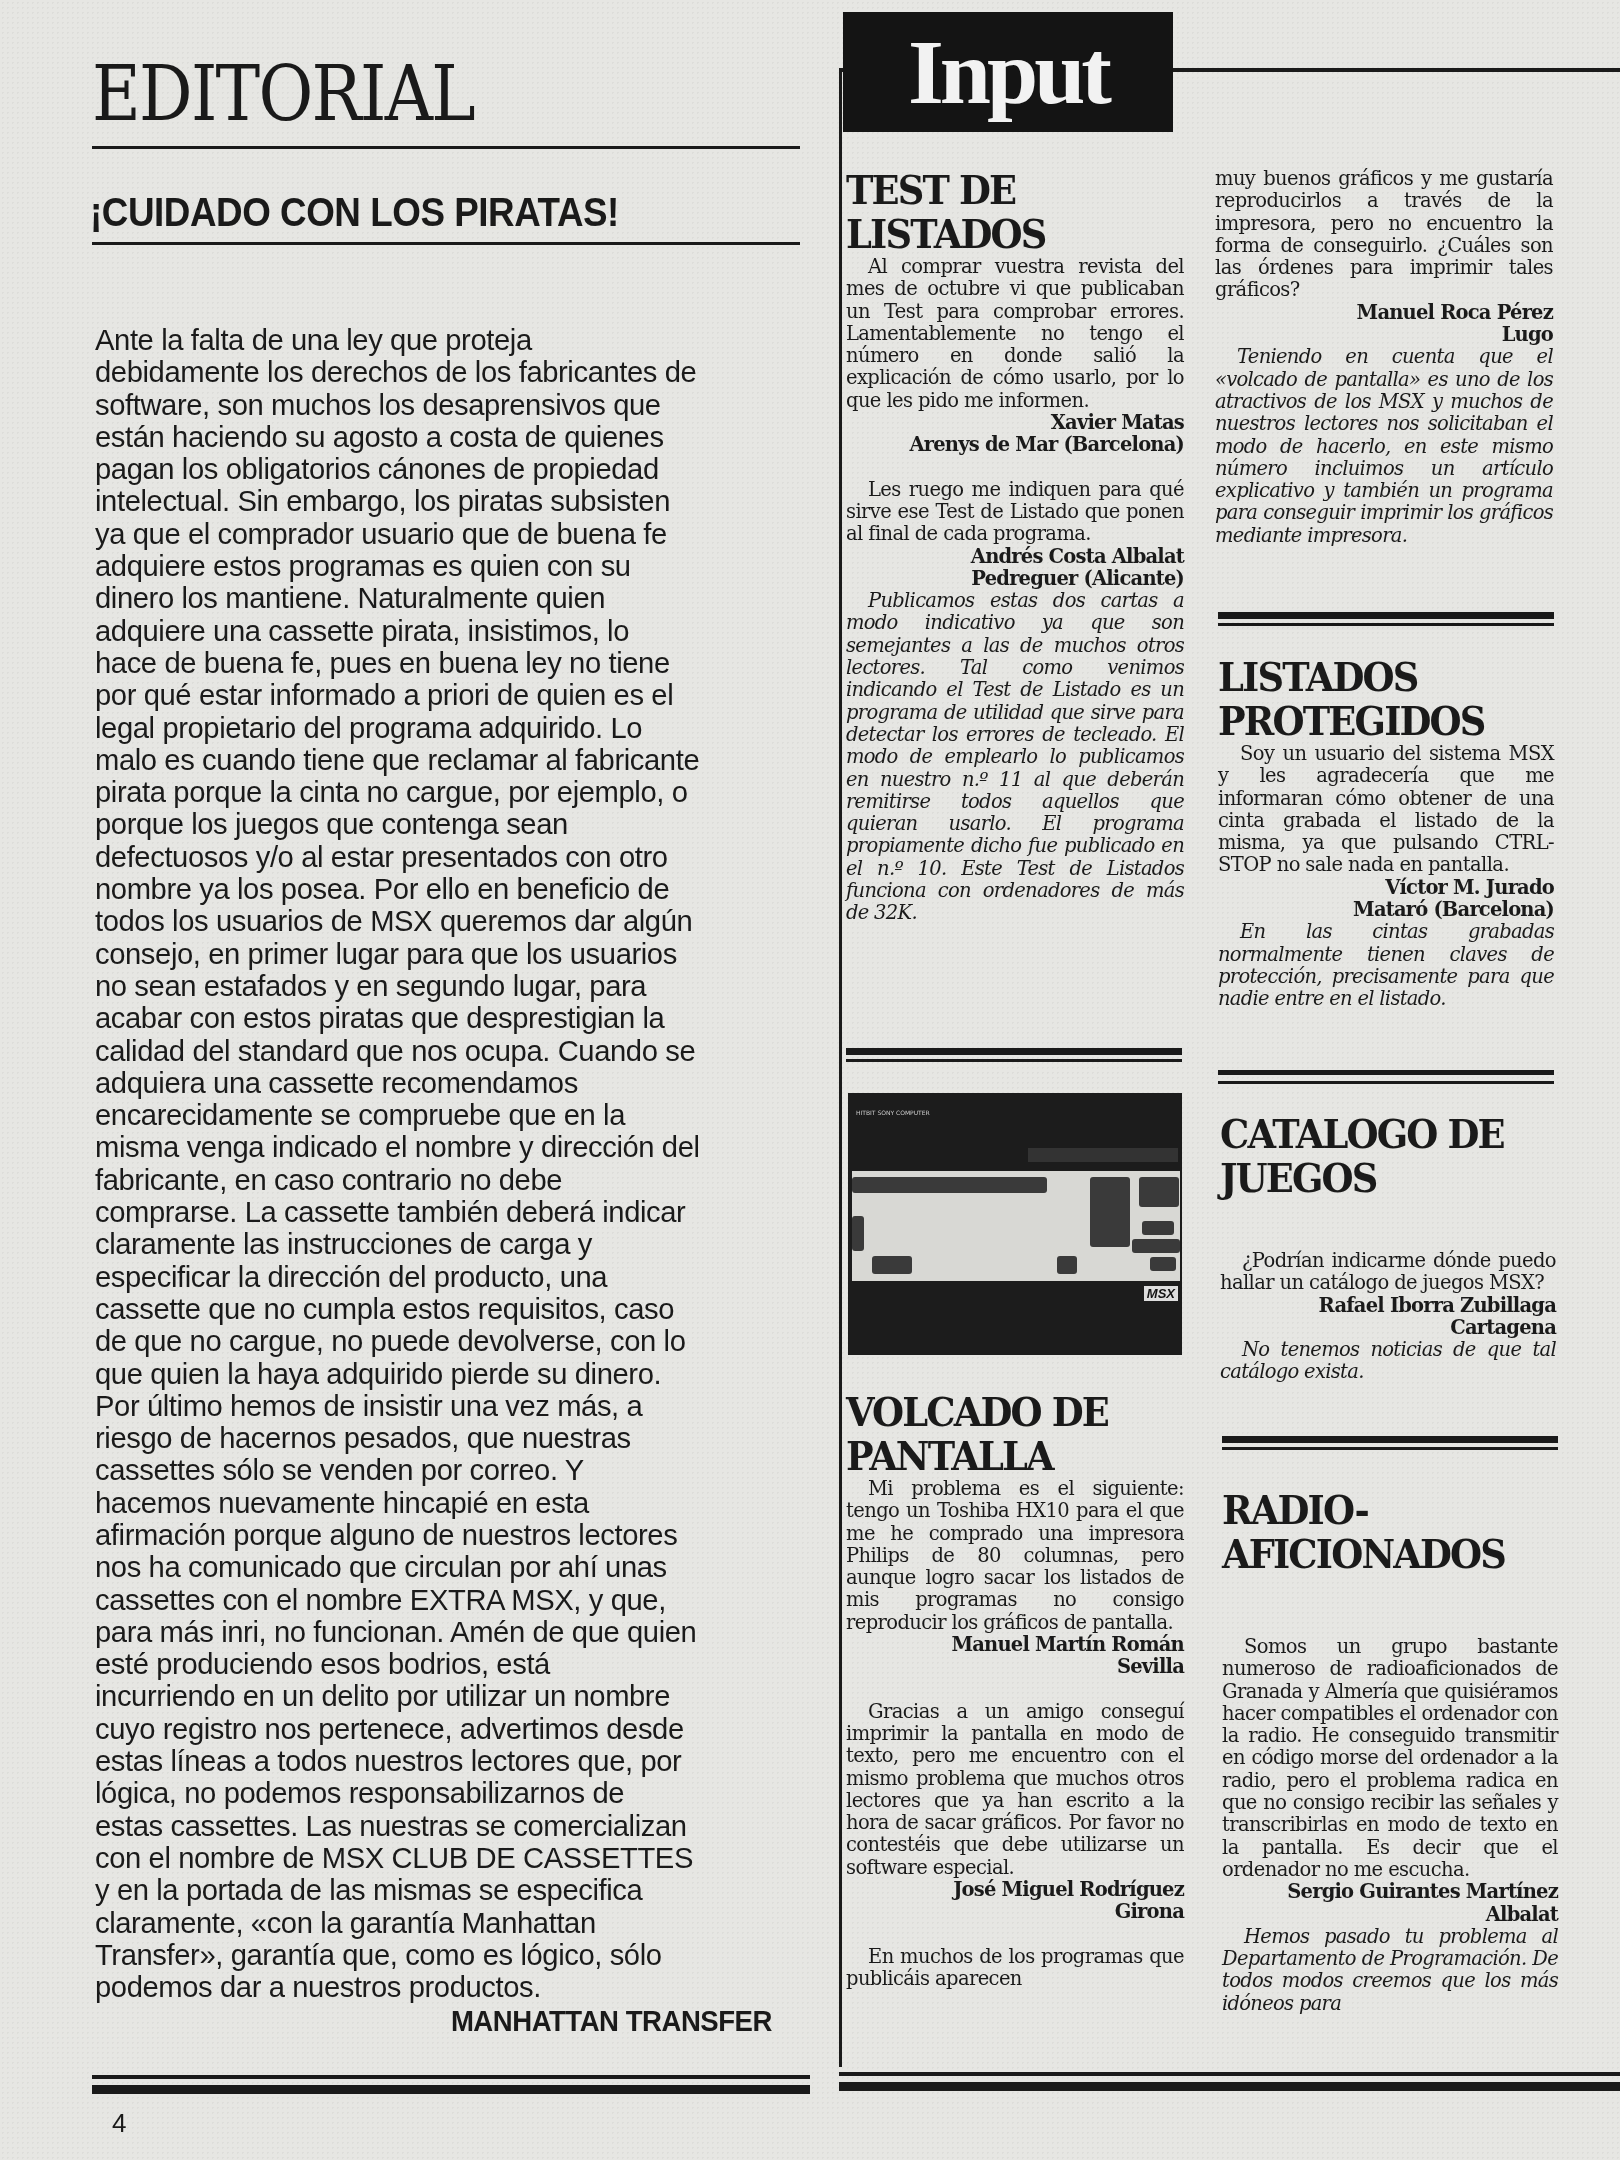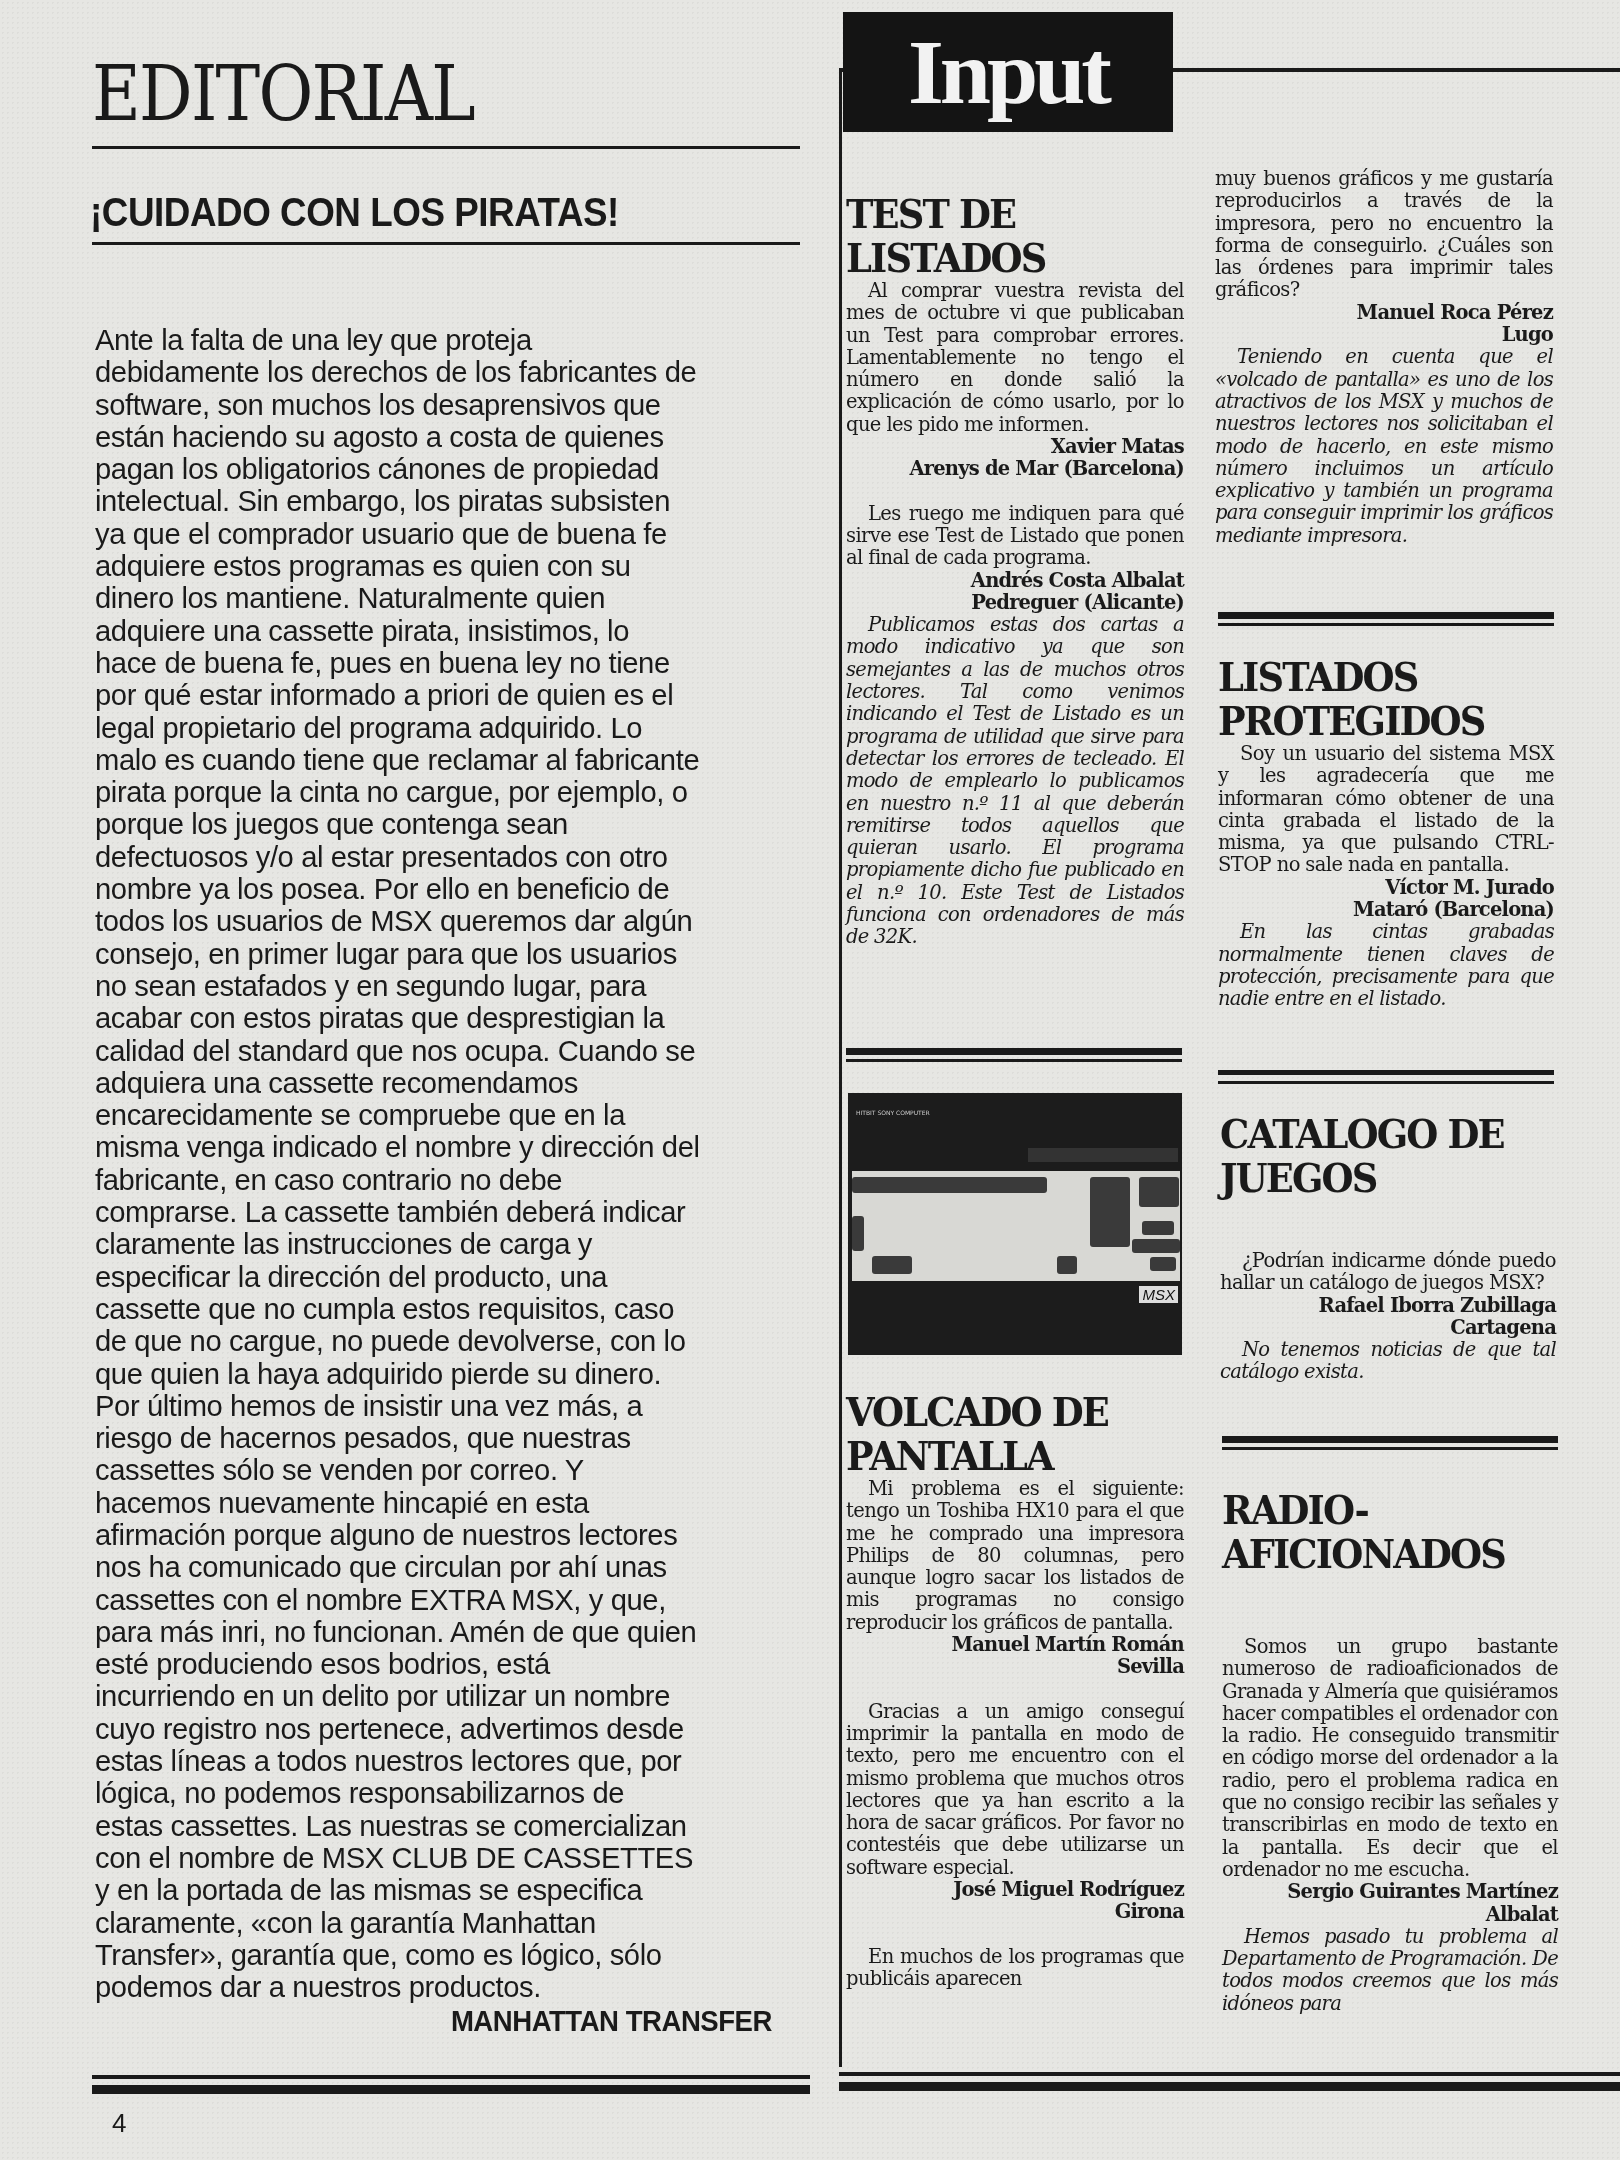--- a/index.html
+++ b/index.html
@@ -124,21 +124,21 @@
 <div class="abs rule" style="left:92px; top:2085px; width:718px; height:9px;"></div>
 <div class="abs page-num">4</div>
 
 <div class="abs frame-left"></div>
 <div class="abs rule" style="left:839px; top:68px; width:6px; height:4px;"></div>
 <div class="abs rule" style="left:1173px; top:68px; width:447px; height:4px;"></div>
 <div class="abs input-box">
     <span>Input</span>
   </div>
 
-<div class="abs col" style="left:846px; top:168px; width:338px;margin-top:24px;">
+<div class="abs col" style="left:846px; top:168px; width:338px;">
   <div class="h">TEST DE</div>
   <div class="h">LISTADOS</div>
   <p>Al comprar vuestra revista del mes de octubre vi que publicaban un Test para comprobar errores. Lamentablemente no tengo el número en donde salió la explicación de cómo usarlo, por lo que les pido me informen.</p>
   <div class="sig">Xavier Matas</div>
   <div class="sig">Arenys de Mar (Barcelona)</div>
   <div style="height:22px"></div>
   <p>Les ruego me indiquen para qué sirve ese Test de Listado que ponen al final de cada programa.</p>
   <div class="sig">Andrés Costa Albalat</div>
   <div class="sig">Pedreguer (Alicante)</div>
   <p class="ans">Publicamos estas dos cartas a modo indicativo ya que son semejantes a las de muchos otros lectores. Tal como venimos indicando el Test de Listado es un programa de utilidad que sirve para detectar los errores de tecleado. El modo de emplearlo lo publicamos en nuestro n.º 11 al que deberán remitirse todos aquellos que quieran usarlo. El programa propiamente dicho fue publicado en el n.º 10. Este Test de Listados funciona con ordenadores de más de 32K.</p>
@@ -152,21 +152,21 @@
     <div class="key" style="left:0; top:6px; width:195px; height:16px;"></div>
     <div class="key" style="left:238px; top:6px; width:40px; height:70px;"></div>
     <div class="key" style="left:287px; top:6px; width:40px; height:30px;"></div>
     <div class="key" style="left:0; top:45px; width:12px; height:35px;"></div>
     <div class="key" style="left:20px; top:85px; width:40px; height:18px;"></div>
     <div class="key" style="left:205px; top:85px; width:20px; height:18px;"></div>
     <div class="key" style="left:290px; top:50px; width:32px; height:14px;"></div>
     <div class="key" style="left:280px; top:68px; width:48px; height:14px;"></div>
     <div class="key" style="left:298px; top:86px; width:26px; height:14px;"></div>
   </div>
-  <div class="abs" style="right:4px; top:193px; background:#ddd; color:#111; font-family:'Liberation Sans',sans-serif; font-weight:normal; font-style:italic; font-size:15px; padding:0 3px;">MSX</div>
+  <div class="abs" style="right:4px; top:193px; background:#ddd; color:#111; font-family:'Liberation Sans',sans-serif; font-weight:bold; font-style:italic; font-size:13px; padding:0 3px;">MSX</div>
 </div>
 
 <div class="abs col" style="left:846px; top:1390px; width:338px;">
   <div class="h">VOLCADO DE</div>
   <div class="h">PANTALLA</div>
   <p>Mi problema es el siguiente: tengo un Toshiba HX10 para el que me he comprado una impresora Philips de 80 columnas, pero aunque logro sacar los listados de mis programas no consigo reproducir los gráficos de pantalla.</p>
   <div class="sig">Manuel Martín Román</div>
   <div class="sig">Sevilla</div>
   <div style="height:22px"></div>
   <p>Gracias a un amigo conseguí imprimir la pantalla en modo de texto, pero me encuentro con el mismo problema que muchos otros lectores que ya han escrito a la hora de sacar gráficos. Por favor no contestéis que debe utilizarse un software especial.</p>

